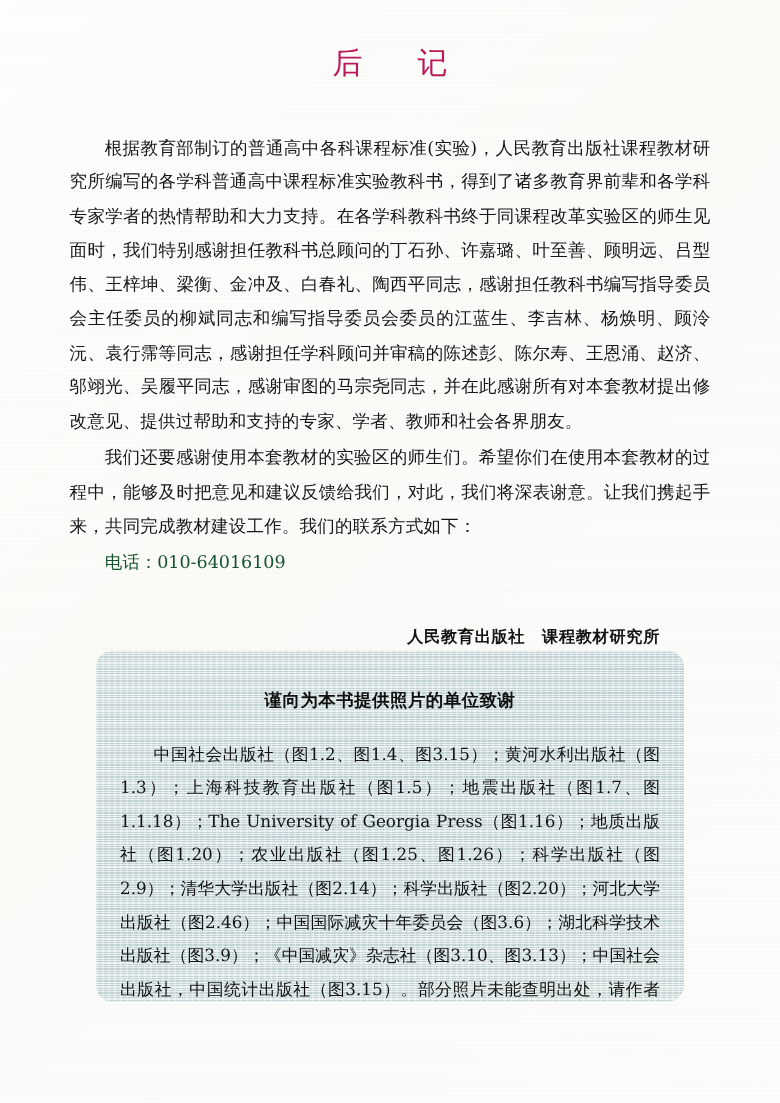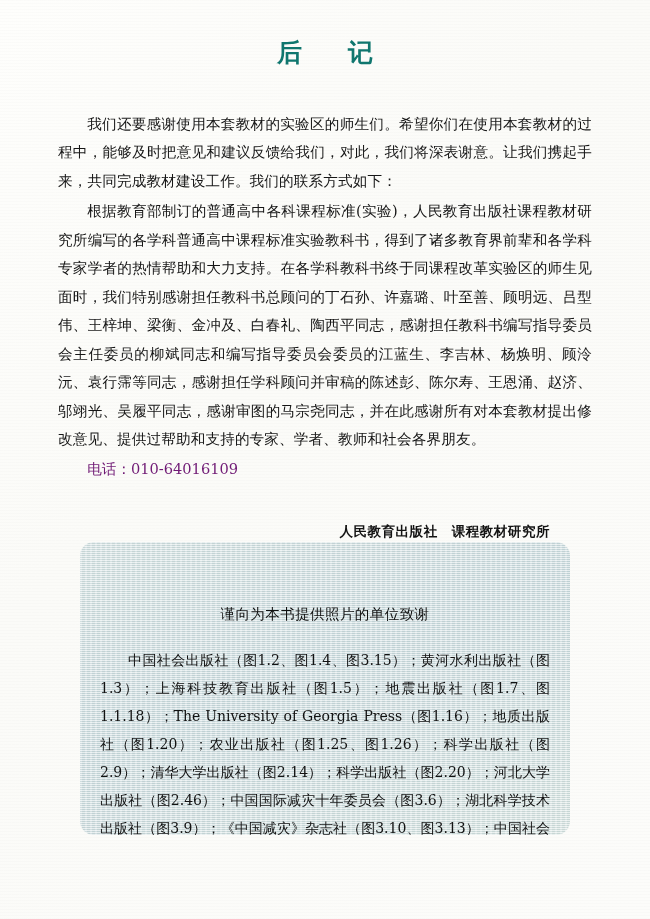--- a/index.html
+++ b/index.html
@@ -32,25 +32,25 @@
     z-index: 1;
     width: 650px;
     height: 919px;
     box-sizing: border-box;
   }
 
   
   .doc-title {
     text-align: center;
     font-family: "DejaVu Sans", "Liberation Sans", sans-serif;
-    font-weight: bold;
+    font-weight: normal;
     font-size: 25px;
     letter-spacing: 0.42em;
     padding-top: 19px;
-    color: #0f766e;
+    color: #be185d;
     text-indent: 0.42em;
   }
 
   
   .body-block {
     margin: 0 auto;
     padding-top: 24px;
     width: 534px;
   }
   .para {
@@ -61,21 +61,21 @@
     text-indent: 2em;
     margin: 0 0 2px 0;
     color: #161616;
     letter-spacing: 0.01em;
   }
   .contact-line {
     font-size: 14.6px;
     line-height: 26px;
     margin: 2px 0 0 0;
     padding-left: 2em;
-    color: #701a75;
+    color: #14532d;
   }
   .contact-line.email {
     font-family: "DejaVu Serif", "Liberation Serif", serif;
   }
 
   
   .signature {
     margin-top: 38px;
     text-align: right;
     padding-right: 42px;
@@ -113,26 +113,25 @@
       linear-gradient(160deg, #d3e0e1 0%, #cbdade 45%, #d6e2e0 100%);
     overflow: hidden;
     z-index: 2;
   }
   .credits-inner {
     padding: 32px 16px 0 16px;
   }
   .credits-title {
     text-align: center;
     font-family: "DejaVu Sans", "Liberation Sans", sans-serif;
-    font-weight: normal;
+    font-weight: bold;
     font-size: 14.5px;
     color: #101010;
     letter-spacing: 0.03em;
     margin-bottom: 22px;
-    margin-top: 31px;
   }
   .credits-body {
     font-size: 14px;
     line-height: 28px;
     text-align: justify;
     text-justify: inter-ideograph;
     text-indent: 2em;
     color: #121212;
     padding: 0 4px;
   }
@@ -141,23 +140,23 @@
 <body>
 
 <div class="paper-texture"></div>
 
 <div class="page">
 
   <h1 class="doc-title">后　记</h1>
 
   <div class="body-block">
 
+    <p class="para">根据教育部制订的普通高中各科课程标准(实验)，人民教育出版社课程教材研究所编写的各学科普通高中课程标准实验教科书，得到了诸多教育界前辈和各学科专家学者的热情帮助和大力支持。在各学科教科书终于同课程改革实验区的师生见面时，我们特别感谢担任教科书总顾问的丁石孙、许嘉璐、叶至善、顾明远、吕型伟、王梓坤、梁衡、金冲及、白春礼、陶西平同志，感谢担任教科书编写指导委员会主任委员的柳斌同志和编写指导委员会委员的江蓝生、李吉林、杨焕明、顾泠沅、袁行霈等同志，感谢担任学科顾问并审稿的陈述彭、陈尔寿、王恩涌、赵济、邬翊光、吴履平同志，感谢审图的马宗尧同志，并在此感谢所有对本套教材提出修改意见、提供过帮助和支持的专家、学者、教师和社会各界朋友。</p>
+
     <p class="para">我们还要感谢使用本套教材的实验区的师生们。希望你们在使用本套教材的过程中，能够及时把意见和建议反馈给我们，对此，我们将深表谢意。让我们携起手来，共同完成教材建设工作。我们的联系方式如下：</p>
-
-    <p class="para">根据教育部制订的普通高中各科课程标准(实验)，人民教育出版社课程教材研究所编写的各学科普通高中课程标准实验教科书，得到了诸多教育界前辈和各学科专家学者的热情帮助和大力支持。在各学科教科书终于同课程改革实验区的师生见面时，我们特别感谢担任教科书总顾问的丁石孙、许嘉璐、叶至善、顾明远、吕型伟、王梓坤、梁衡、金冲及、白春礼、陶西平同志，感谢担任教科书编写指导委员会主任委员的柳斌同志和编写指导委员会委员的江蓝生、李吉林、杨焕明、顾泠沅、袁行霈等同志，感谢担任学科顾问并审稿的陈述彭、陈尔寿、王恩涌、赵济、邬翊光、吴履平同志，感谢审图的马宗尧同志，并在此感谢所有对本套教材提出修改意见、提供过帮助和支持的专家、学者、教师和社会各界朋友。</p>
 
     <p class="contact-line">电话：010-64016109</p>
 
 
     <div class="signature">
       <div class="sig-line-1">人民教育出版社　课程教材研究所</div>
       <div class="sig-line-2">地理课程教材研究开发中心</div>
     </div>
 
   </div>

